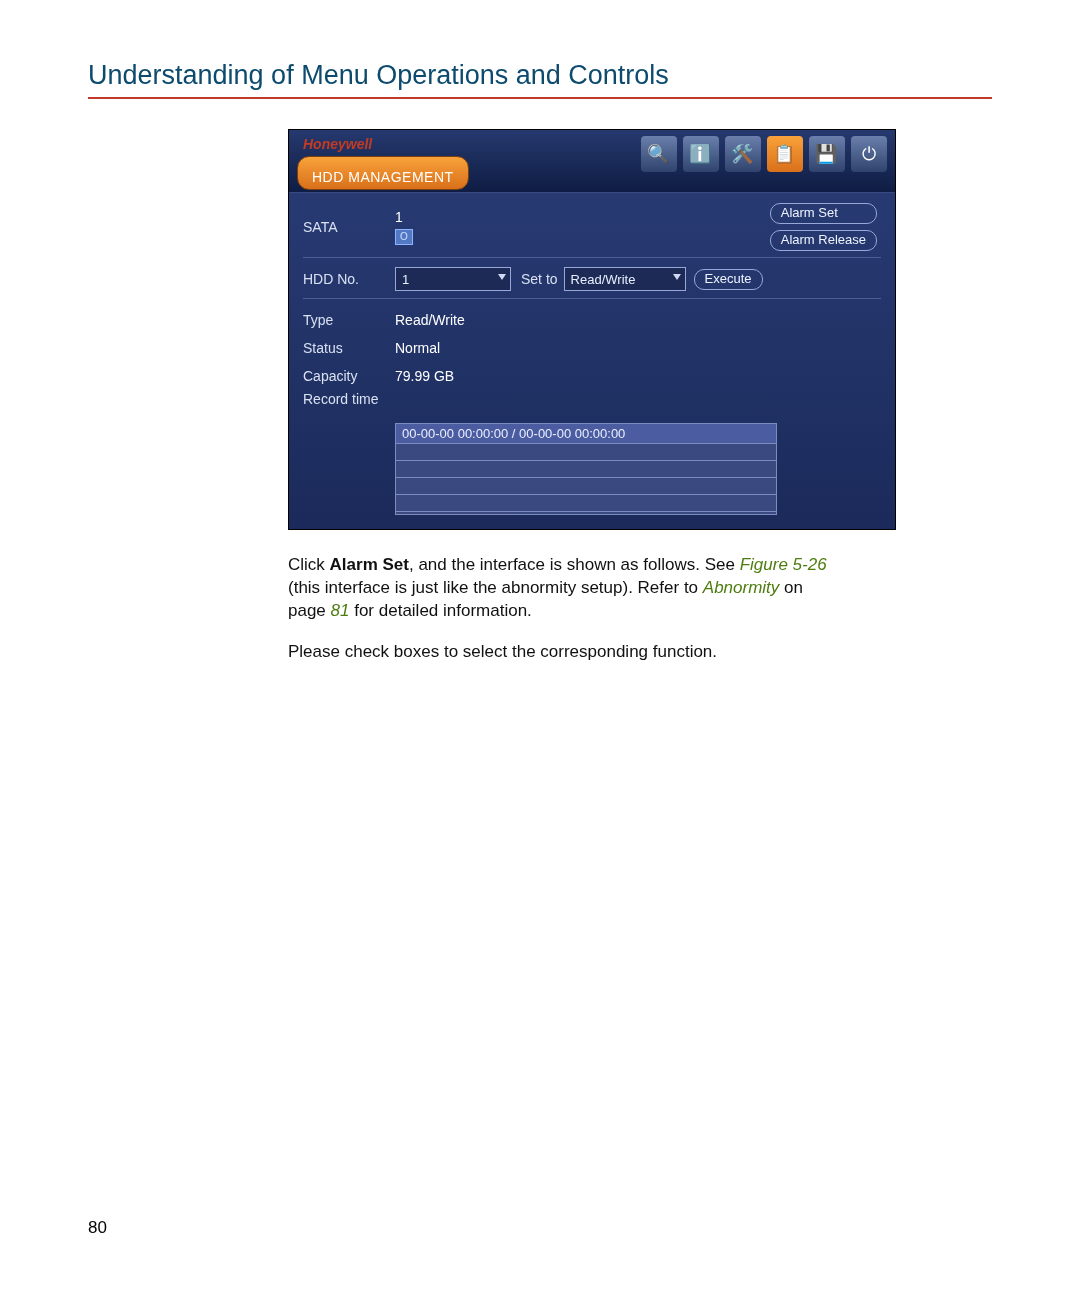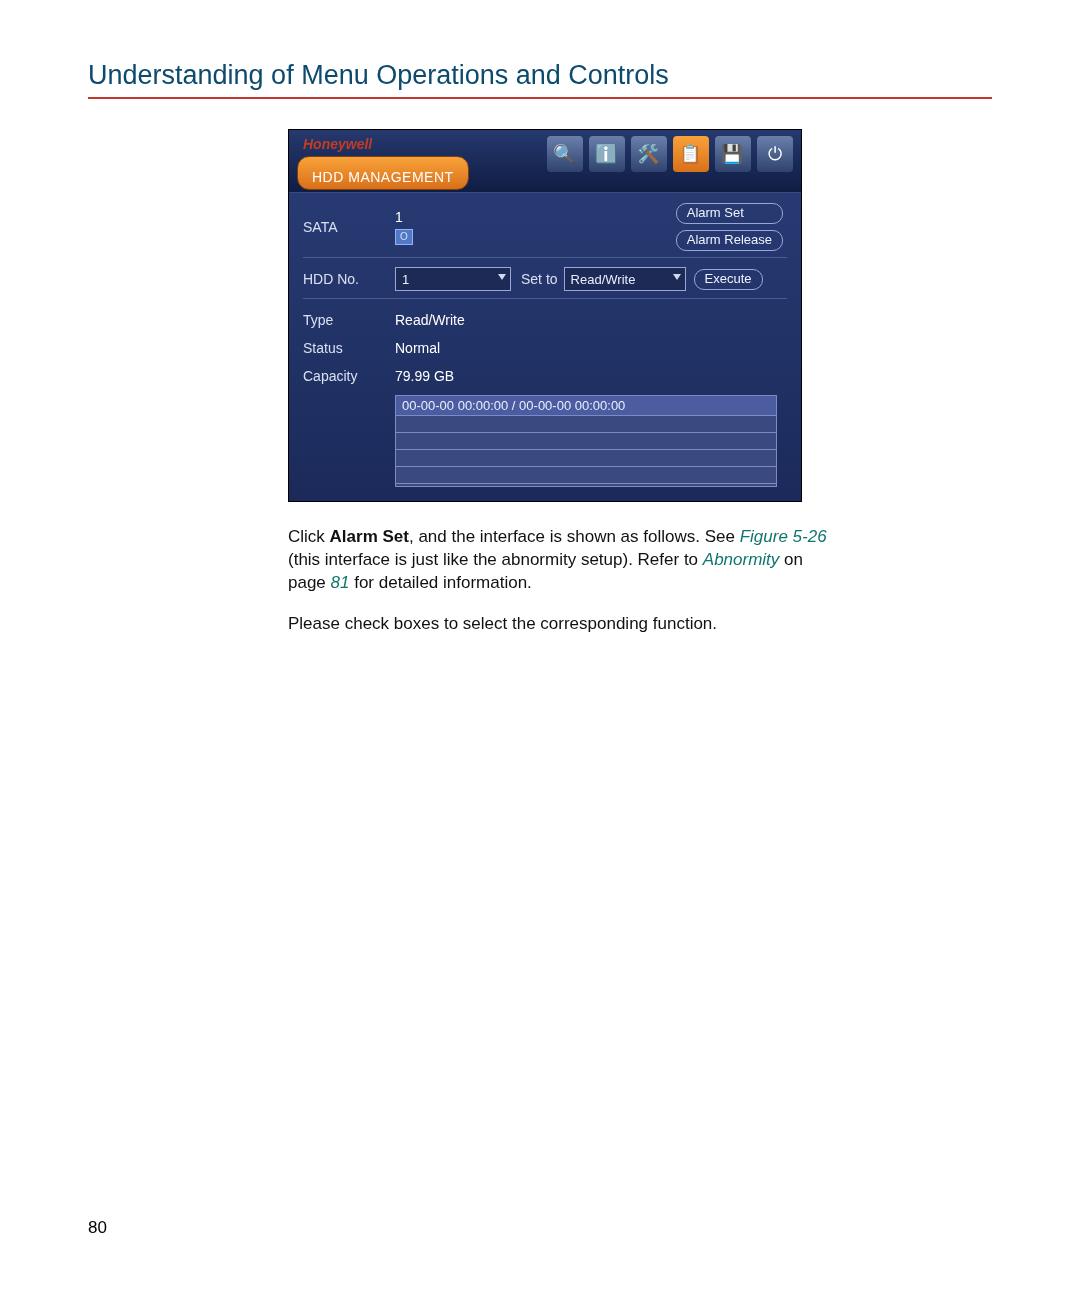--- a/index.html
+++ b/index.html
@@ -24,21 +24,21 @@
     margin-bottom: 30px;
   }
   .figure-caption {
     color: #1a4db3;
     font-weight: 700;
     font-size: 17px;
     margin-left: 200px;
     margin-bottom: 12px;
   }
   .dvr-screenshot {
-    width: 514px;
+    width: 608px;
     margin-left: 200px;
     background: #1b2a5a;
     border: 1px solid #000;
     box-sizing: border-box;
     font-size: 14px;
     color: #fff;
     position: relative;
   }
   .dvr-header {
     background: linear-gradient(#26396e, #0f1d44);
@@ -201,21 +201,21 @@
 
   .body-text {
     margin-left: 200px;
     margin-top: 24px;
     font-size: 17px;
     line-height: 1.35;
     color: #111;
     max-width: 540px;
   }
   .body-text b { font-weight:700; }
-  .red-italic { color: #0f766e; font-style: italic; }
+  .red-italic { color: #4d7c0f; font-style: italic; }
   .page-number {
     position: absolute;
     left: 88px;
     bottom: 70px;
     font-size: 17px;
     color: #000;
   }
 </style>
 </head>
 <body>
@@ -270,20 +270,23 @@
         <div class="val-col">Read/Write</div>
       </div>
       <div class="row">
         <div class="label-col">Status</div>
         <div class="val-col">Normal</div>
       </div>
       <div class="row">
         <div class="label-col">Capacity</div>
         <div class="val-col">79.99 GB</div>
       </div>
+      <div class="row" style="align-items:flex-start;">
+        <div class="label-col">Record time</div>
+      </div>
       <div class="record-table">
         <div class="rhead">00-00-00 00:00:00 / 00-00-00 00:00:00</div>
         <div class="rbody"></div>
       </div>
 
     </div>
   </div>
 
   <div class="body-text">
     <span>Click </span><b>Alarm Set</b><span>, and the interface is shown as follows. See </span><span class="red-italic">Figure 5-26</span><span> (this interface is just like the abnormity setup). Refer to </span><span class="red-italic">Abnormity</span><span> on page </span><span class="red-italic">81</span><span> for detailed information.</span>

